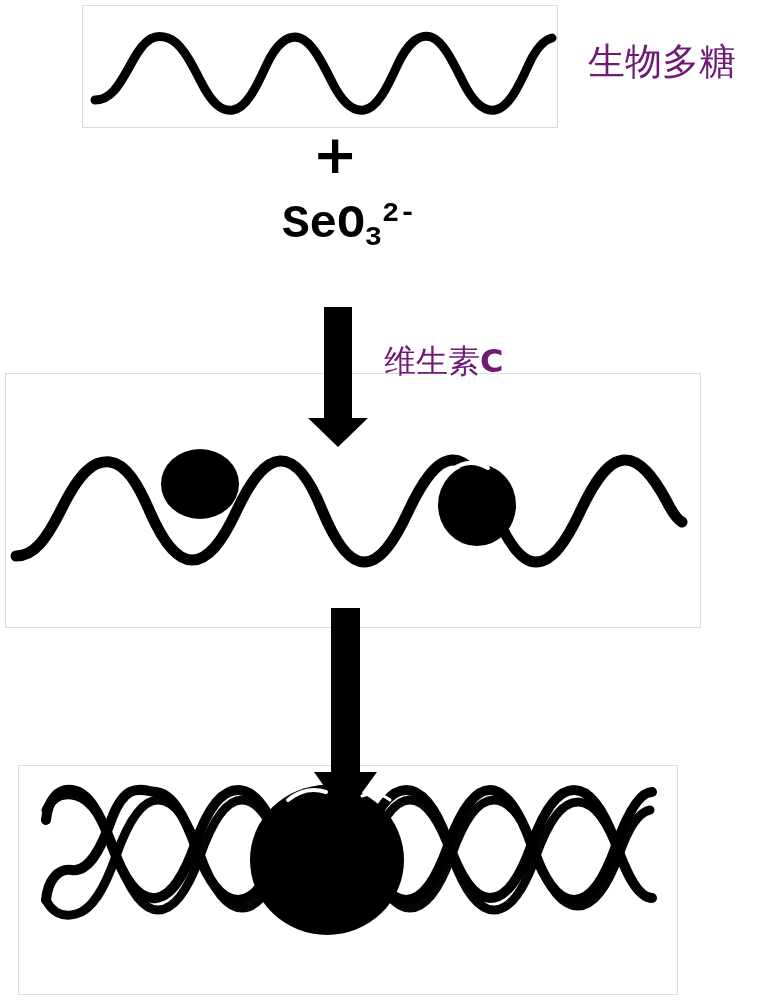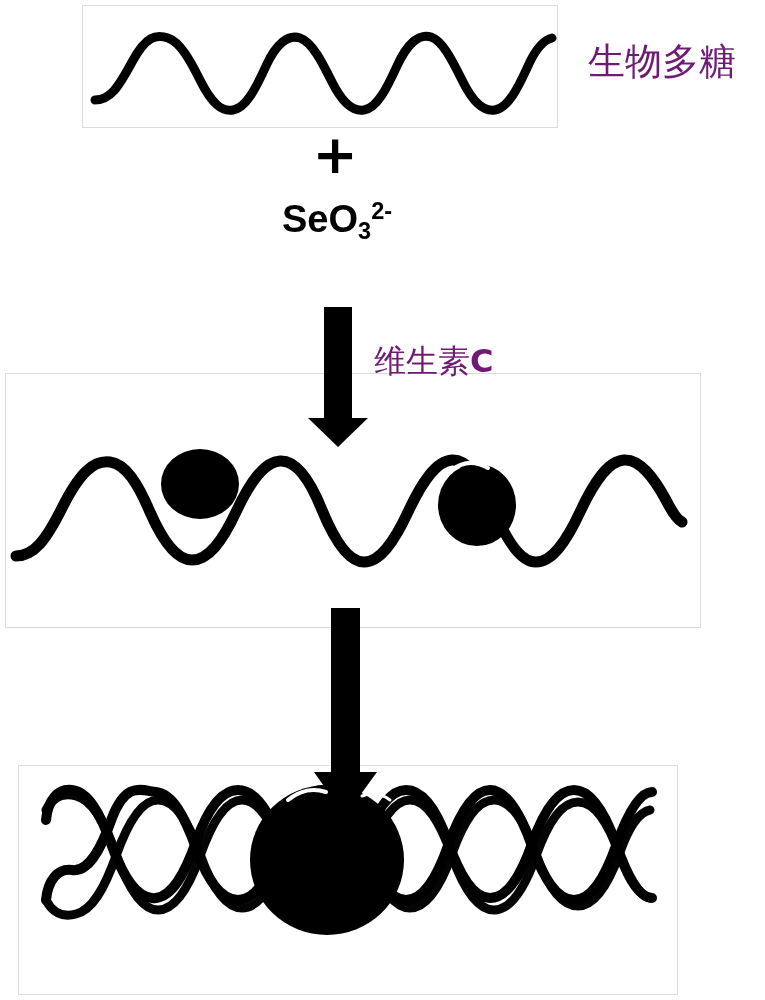--- a/index.html
+++ b/index.html
@@ -69,21 +69,21 @@
     white-space: nowrap;
     line-height: 1;
   }
   .label-polysaccharide {
     left: 588px;
     top: 43px;
     font-size: 37px;
     letter-spacing: 0px;
   }
   .label-vitamin {
-    left: 374px;
+    left: 384px;
     top: 345px;
     font-size: 32px;
     text-align: center;
   }
   .label-vitamin .latin {
     font-weight: 700;
     font-family: "DejaVu Sans", "Liberation Sans", sans-serif;
   }
 
   .plus-sign {
@@ -96,24 +96,24 @@
     font-weight: 700;
     line-height: 50px;
     text-align: center;
     font-family: "DejaVu Sans", "Liberation Sans", sans-serif;
   }
 
   .formula {
     position: absolute;
     left: 282px;
     top: 200px;
-    font-size: 38px;
+    font-size: 46px;
     font-weight: 700;
     line-height: 1;
-    font-family: Liberation Sans, sans-serif;
+    font-family: Liberation Mono, monospace;
     white-space: nowrap;
   }
   .formula sub {
     font-size: 0.62em;
     vertical-align: -0.30em;
     font-weight: 700;
   }
   .formula sup {
     font-size: 0.62em;
     vertical-align: 0.55em;

